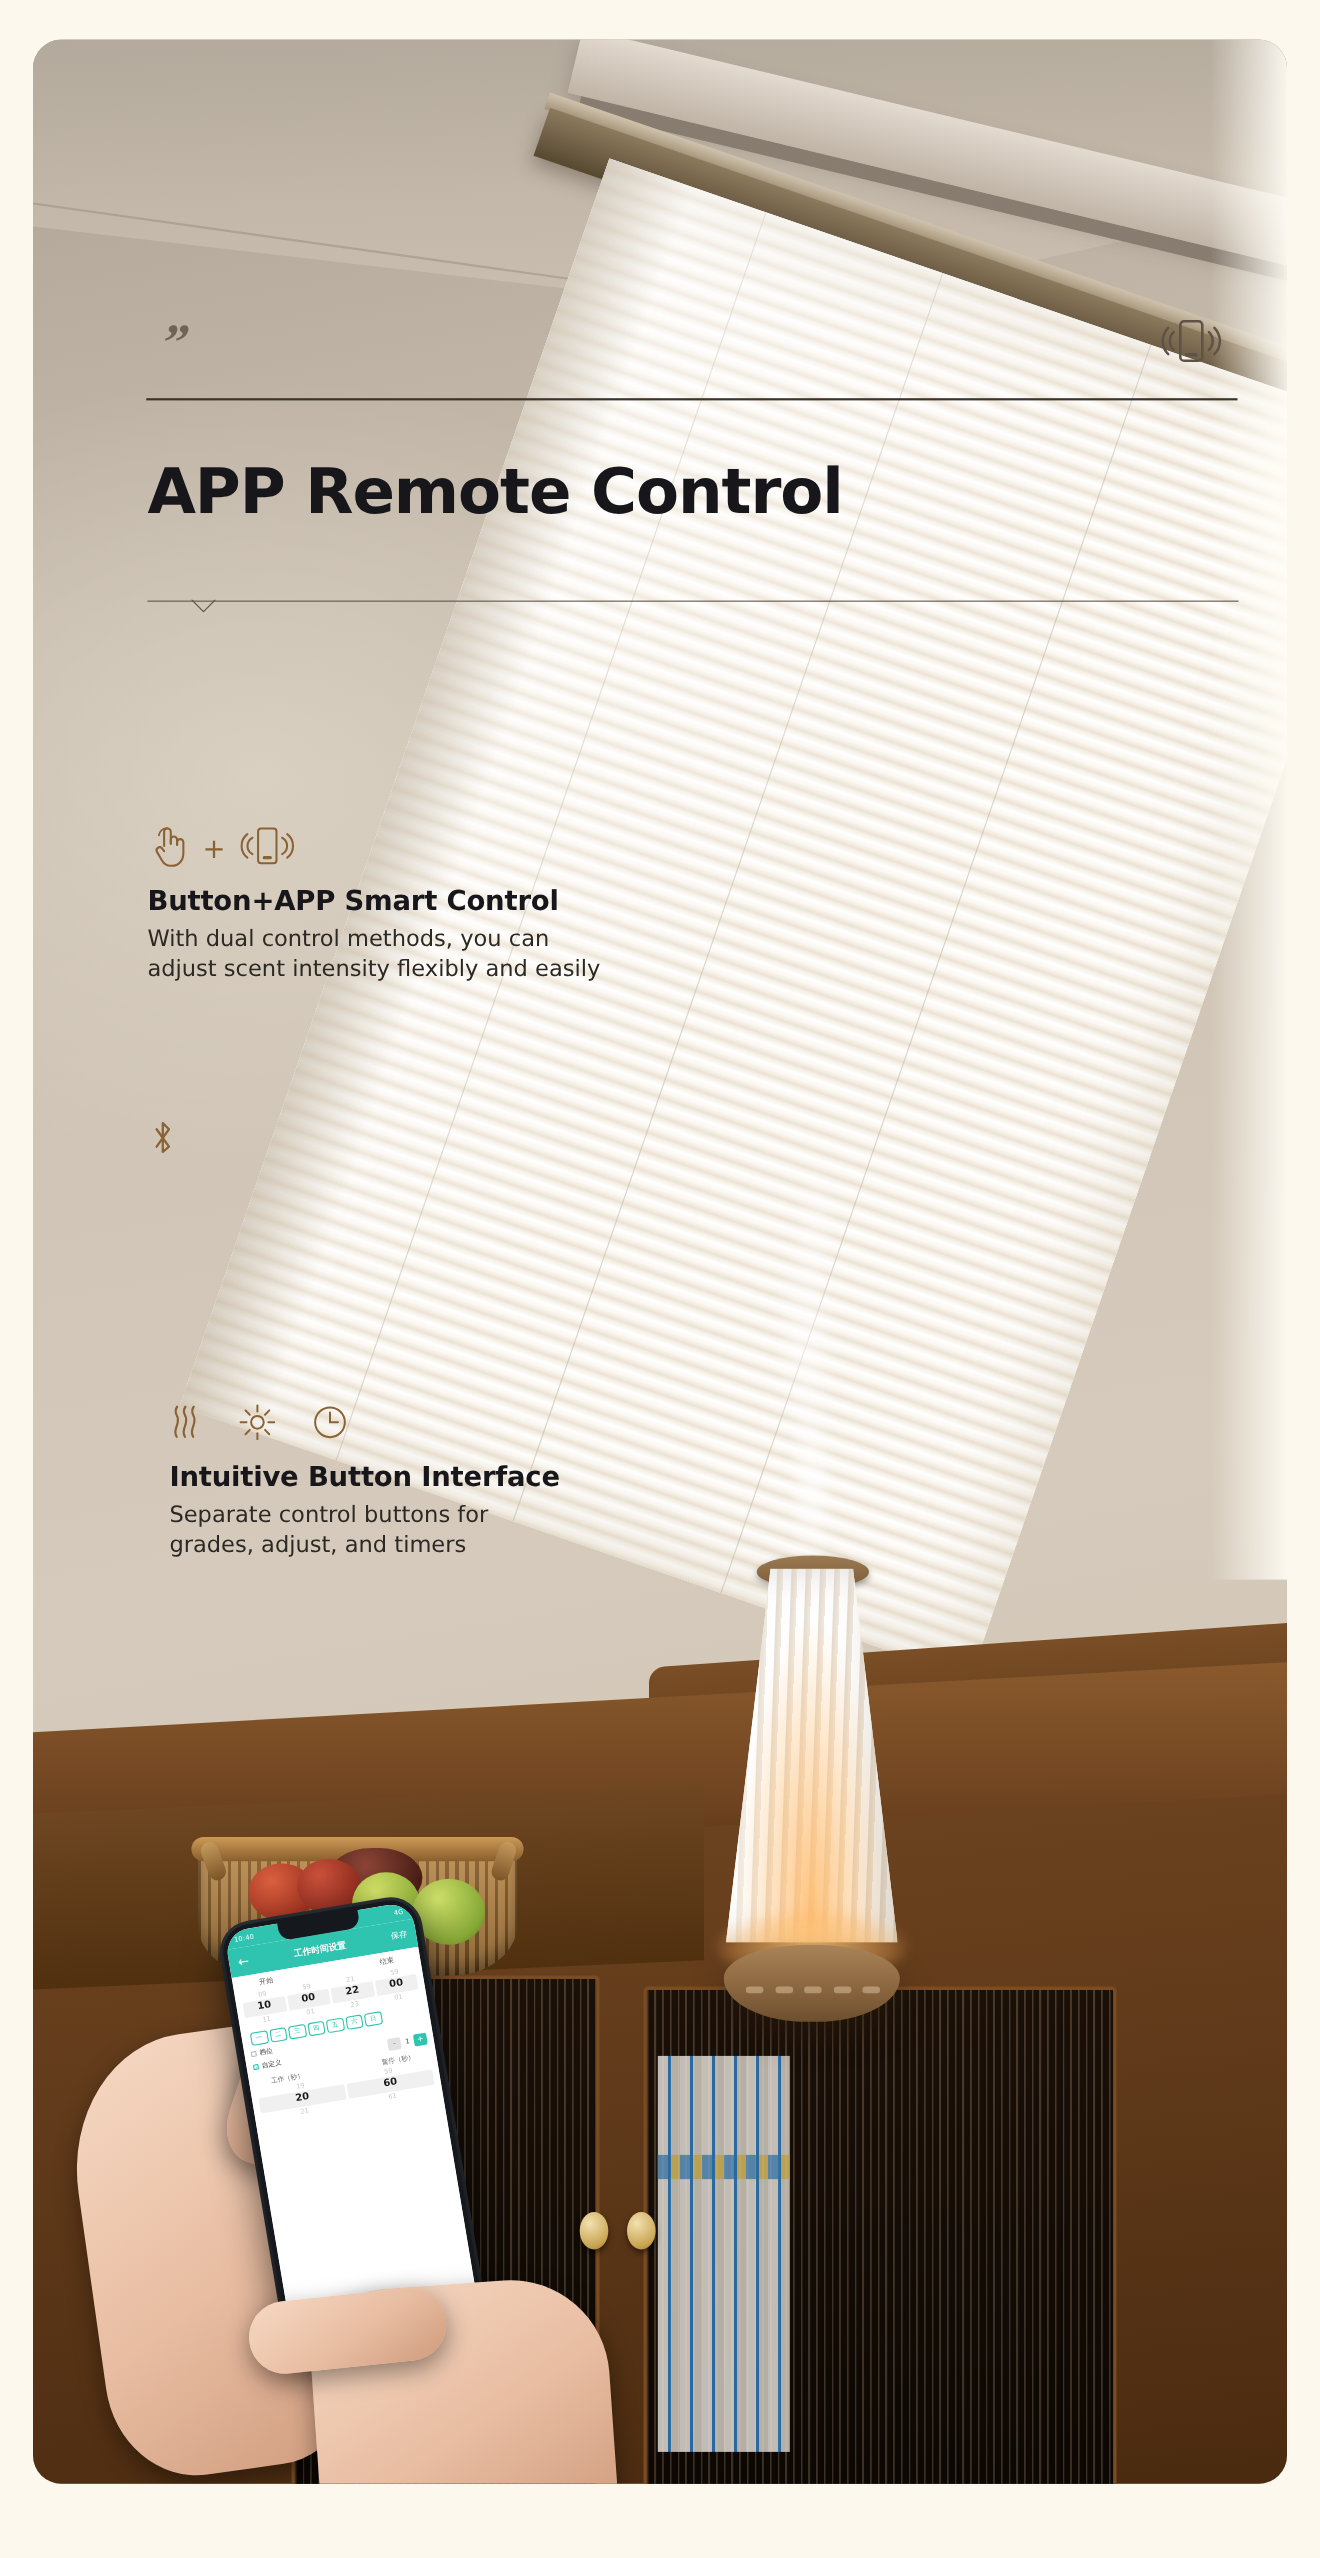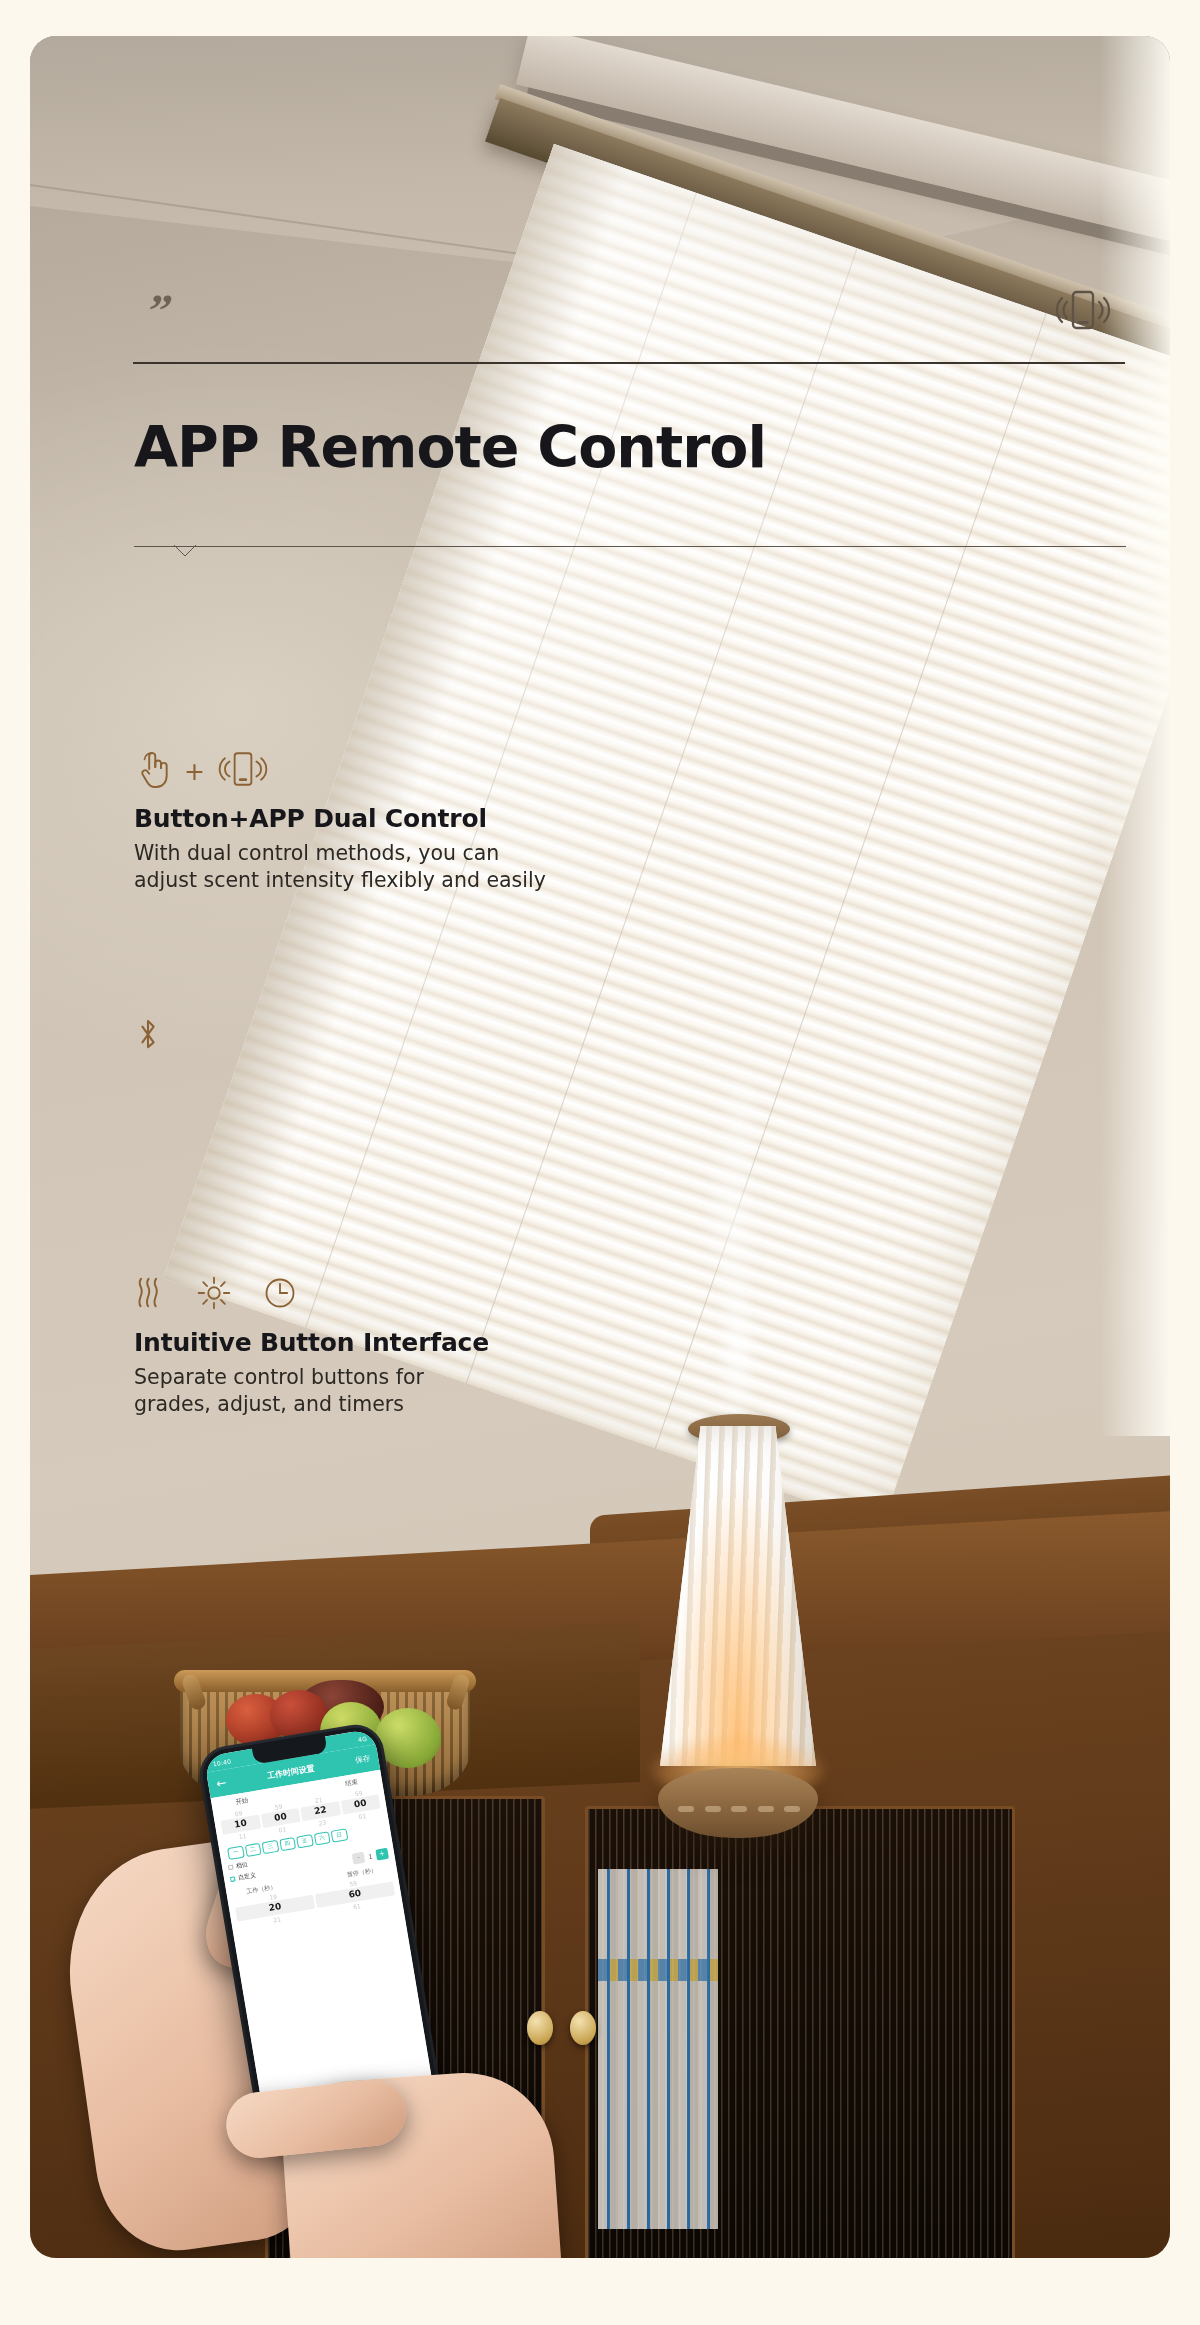--- a/index.html
+++ b/index.html
@@ -378,21 +378,21 @@
   }
 
   .feature { position:absolute; left: 104px; }
   .f-icons { display:flex; align-items:center; gap: 12px; color: #8a6234; margin-bottom: 12px; height: 42px; }
   .f-plus { font-size: 25px; color: #8a6234; font-weight: 500; line-height:1; }
   .f-title { font-size: 25px; font-weight: 800; color: #17161a; margin-bottom: 7px; letter-spacing:-.2px; }
   .f-desc  { font-size: 20.5px; color: #2c2823; line-height: 1.32; }
 
   .f1 { top: 714px; }
   .f2 { top: 980px; }
-  .f3 { top: 1238px; }
+  .f3 { top: 1238px; margin-left: 20px; }
 </style>
 </head>
 <body>
 
 <div id="page">
 
   <div class="photo-card">
 
     <div class="wall"></div>
     <div class="ceiling"></div>
@@ -584,21 +584,21 @@
           <svg viewBox="0 0 56 44" width="52" height="42" fill="none" stroke="#8a6234" stroke-width="2" stroke-linecap="round">
             <rect x="19" y="5" width="18" height="34" rx="3"></rect>
             <line x1="25" y1="33.5" x2="31" y2="33.5" stroke-width="3"></line>
             <path d="M13.5 14 A 9 9 0 0 0 13.5 30"></path>
             <path d="M8.5 10.5 A 14.5 14.5 0 0 0 8.5 33.5"></path>
             <path d="M42.5 14 A 9 9 0 0 1 42.5 30"></path>
             <path d="M47.5 10.5 A 14.5 14.5 0 0 1 47.5 33.5"></path>
           </svg>
         </span>
       </div>
-      <div class="f-title">Button+APP Dual Control</div>
+      <div class="f-title">Button+APP Smart Control</div>
       <div class="f-desc">With dual control methods, you can</div>
       <div class="f-desc">adjust scent intensity flexibly and easily</div>
     </div>
 
     <div class="feature f2">
       <div class="f-icons">
         <span>
           <svg viewBox="0 0 30 44" width="28" height="42" fill="none" stroke="#8a6234" stroke-width="2.2" stroke-linecap="round" stroke-linejoin="round">
             <path d="M9 13 L21 30 L15 35 V7 L21 13 L9 30"></path>
           </svg>

